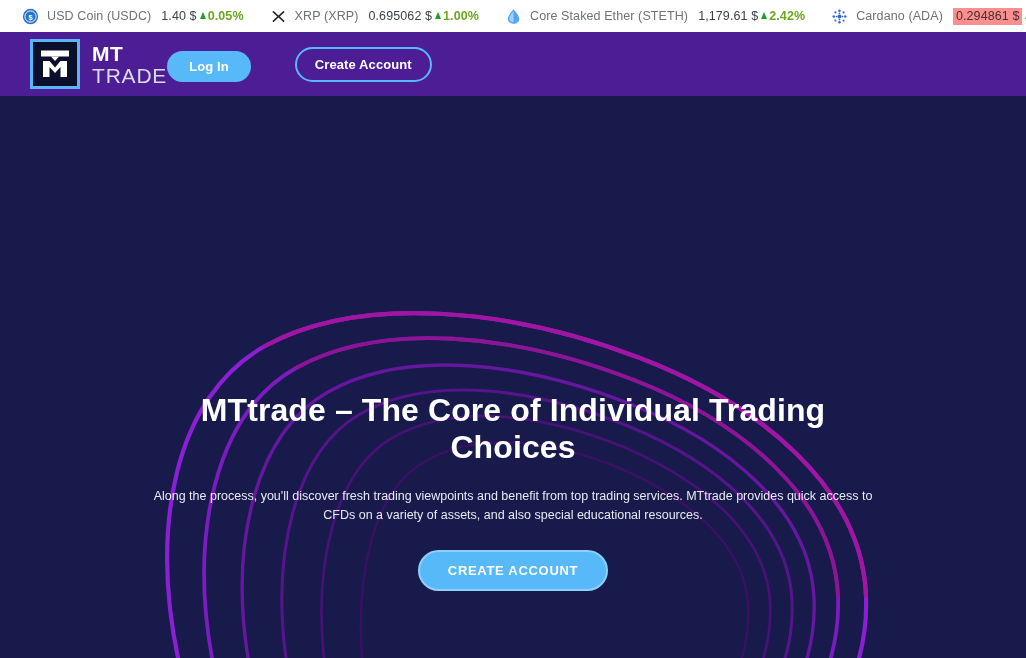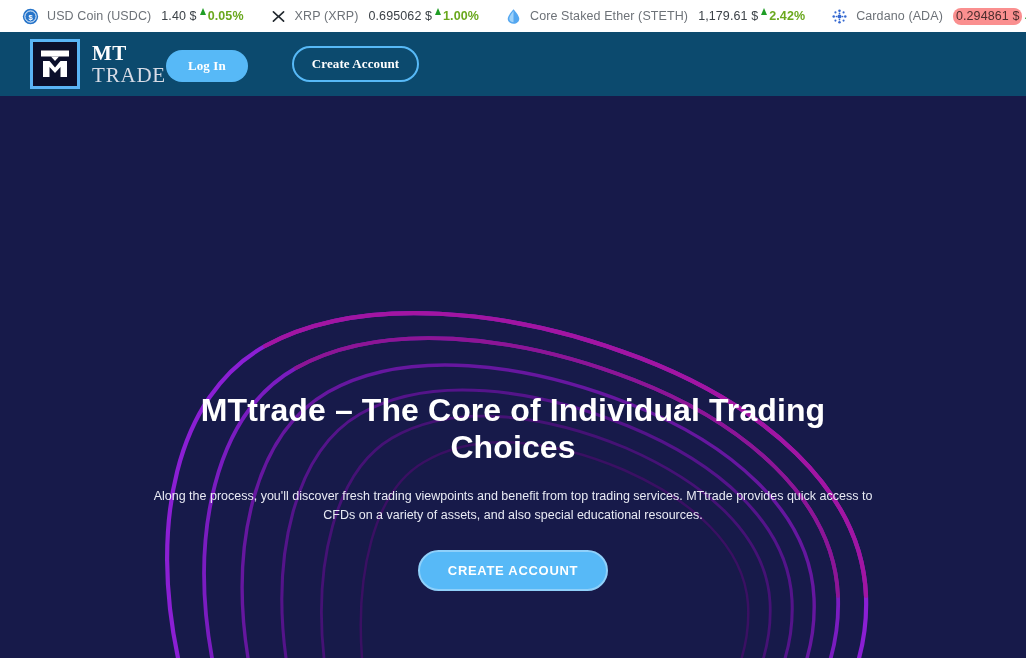--- a/index.html
+++ b/index.html
@@ -35,44 +35,43 @@
     display: block;
   }
   .tk-name { color: #6d7278; margin-right: 10px; letter-spacing: .1px; }
   .tk-price {
     color: #3c4248; margin-right: 3px; letter-spacing: .1px;
   }
   .tk-price.hl {
     background: #fa8f8f;
     color: #4a2c2c;
     padding: 1px 3px 2px 3px;
-    border-radius: 8px;
+    border-radius: 0;
   }
   .tk-chg {
     color: #6aa81e; font-weight: bold; letter-spacing: .1px;
-    display: inline-flex; align-items: flex-start;
+    display: inline-flex; align-items: center;
   }
   .tk-arrow {
     display: inline-block;
     width: 0; height: 0;
     border-left: 3.5px solid transparent;
     border-right: 3.5px solid transparent;
     border-bottom: 7px solid #1f9d25;
     margin-right: 2px;
     position: relative; top: -1px;
   }
 
   
   .header {
     height: 64px; width: 100%;
-    background: #0c4a6e;
+    background: #4c1d95;
     display: flex; align-items: center;
     position: relative; z-index: 20;
     padding: 0 22px 0 30px;
-    font-family: Liberation Serif, serif;
   }
   .logo { display: flex; align-items: center; flex: 0 0 auto; }
   .logo-mark {
     width: 50px; height: 50px;
     border: 3px solid #59b4f5;
     background: #0b0f2b;
     display: flex; align-items: center; justify-content: center;
     flex: 0 0 auto;
   }
   .logo-text { margin-left: 12px; line-height: 1; }

